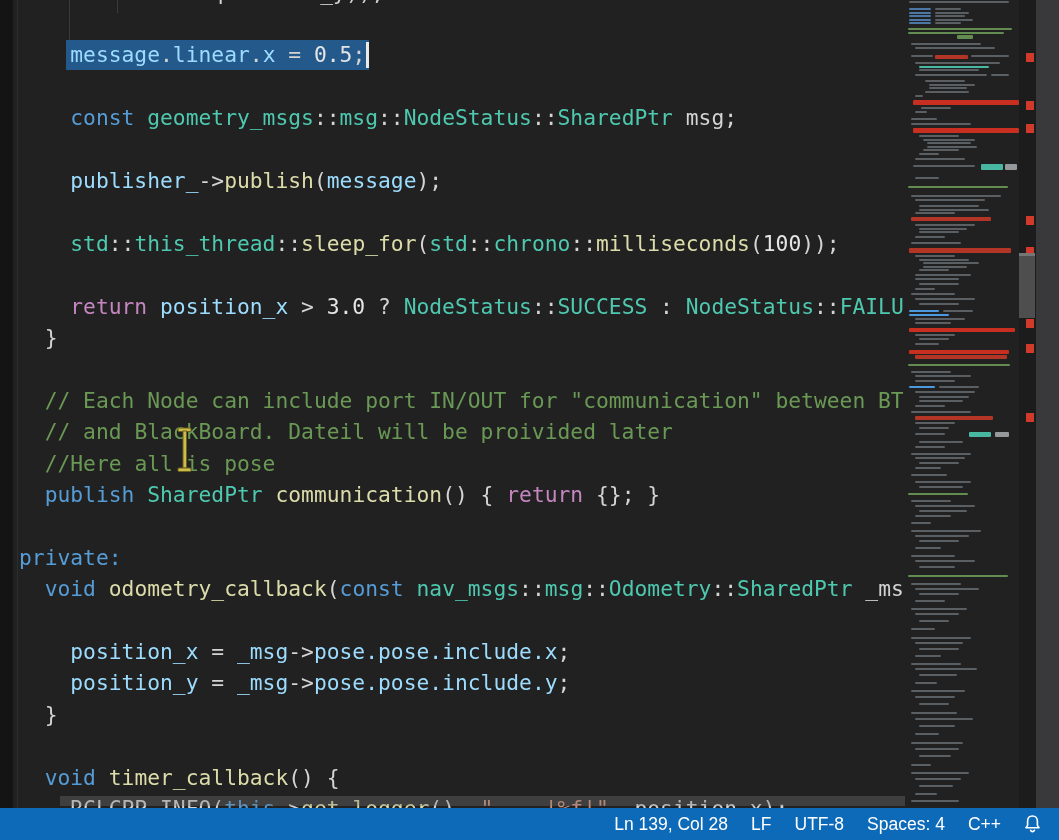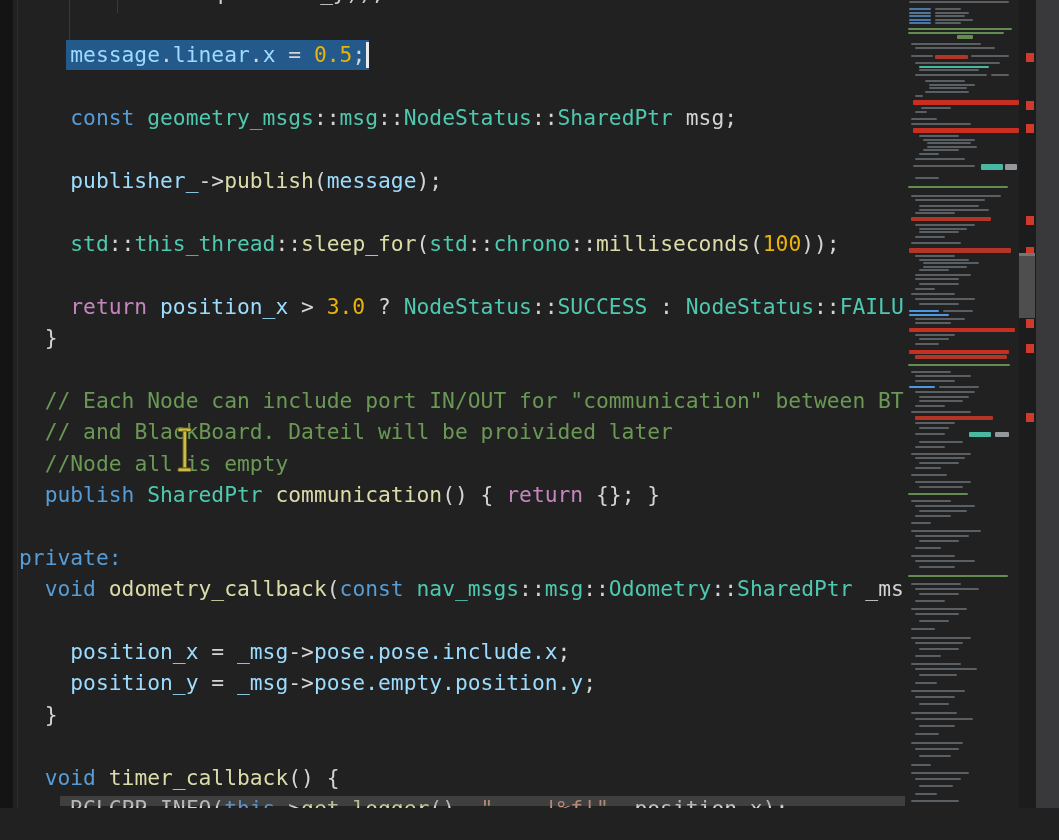--- a/index.html
+++ b/index.html
@@ -5,21 +5,21 @@
   html,body{margin:0;padding:0;background:#1a1a1a;}
   #stage{position:relative;width:1059px;height:840px;overflow:hidden;background:#212121;
          font-family:"DejaVu Sans Mono",monospace;}
   
   #left-strip{position:absolute;left:0;top:0;width:13px;height:808px;background:#141414;}
   #left-border{position:absolute;left:17px;top:0;width:1px;height:808px;background:#2e2e2e;}
   #code-clip{position:absolute;left:0;top:0;width:905px;height:808px;overflow:hidden;}
   .indent-guide{position:absolute;width:1px;background:#3a3a3a;}
   .code-line{position:absolute;height:32px;line-height:31.4px;font-size:21.3px;white-space:pre;}
   .tok-k{color:#569cd6}.tok-c{color:#c586c0}.tok-t{color:#4ec9b0}.tok-f{color:#dcdcaa}
-  .tok-v{color:#9cdcfe}.tok-n{color:#eab308}.tok-m{color:#6a9955}.tok-p{color:#d4d4d4}
+  .tok-v{color:#9cdcfe}.tok-n{color:#e5e5e5}.tok-m{color:#6a9955}.tok-p{color:#d4d4d4}
   .tok-s{color:#ce9178}
   #selection{position:absolute;}
   #text-cursor{position:absolute;width:2.5px;background:#eaeaea;}
   
   #minimap{position:absolute;left:905px;top:0;width:114px;height:808px;overflow:hidden;background:#212121;}
   .mm-row{position:absolute;height:2px;border-radius:1px;}
   #overview-ruler{position:absolute;left:1019px;top:0;width:17px;height:808px;background:#1c1c1c;}
   .ruler-mark{position:absolute;left:7px;width:8px;height:9px;background:#cf3a2b;}
   #scroll-thumb{position:absolute;left:0;width:16px;background:#4e4e4e;border-top:3px solid #757575;}
   #right-strip{position:absolute;left:1036px;top:0;width:23px;height:808px;background:#39393b;}
@@ -55,28 +55,28 @@
         <div class="code-line" style="top: 133.5px; left: 19px;"></div>
         <div class="code-line" style="top: 164.9px; left: 70.28px;"><span class="tok-v">publisher_</span><span class="tok-p">-&gt;</span><span class="tok-f">publish</span><span class="tok-p">(</span><span class="tok-v">message</span><span class="tok-p">);</span></div>
         <div class="code-line" style="top: 196.3px; left: 19px;"></div>
         <div class="code-line" style="top: 227.7px; left: 70.28px;"><span class="tok-t">std</span><span class="tok-p">::</span><span class="tok-t">this_thread</span><span class="tok-p">::</span><span class="tok-f">sleep_for</span><span class="tok-p">(</span><span class="tok-t">std</span><span class="tok-p">::</span><span class="tok-t">chrono</span><span class="tok-p">::</span><span class="tok-f">milliseconds</span><span class="tok-p">(</span><span class="tok-n">100</span><span class="tok-p">));</span></div>
         <div class="code-line" style="top: 259.1px; left: 19px;"></div>
         <div class="code-line" style="top: 290.5px; left: 70.28px;"><span class="tok-c">return</span><span class="tok-p"> </span><span class="tok-v">position_x</span><span class="tok-p"> &gt; </span><span class="tok-n">3.0</span><span class="tok-p"> ? </span><span class="tok-t">NodeStatus</span><span class="tok-p">::</span><span class="tok-t">SUCCESS</span><span class="tok-p"> : </span><span class="tok-t">NodeStatus</span><span class="tok-p">::</span><span class="tok-t">FAILURE;</span></div>
         <div class="code-line" style="top: 321.9px; left: 44.64px;"><span class="tok-p">}</span></div>
         <div class="code-line" style="top: 353.3px; left: 19px;"></div>
         <div class="code-line" style="top: 384.7px; left: 44.64px;"><span class="tok-m">// Each Node can include port IN/OUT for "communication" between BT</span></div>
         <div class="code-line" style="top: 416.1px; left: 44.64px;"><span class="tok-m">// and BlackBoard. Dateil will be proivided later</span></div>
-        <div class="code-line" style="top: 447.5px; left: 44.64px;"><span class="tok-m">//Node all is empty</span></div>
+        <div class="code-line" style="top: 447.5px; left: 44.64px;"><span class="tok-m">//Here all is pose</span></div>
         <div class="code-line" style="top: 478.9px; left: 44.64px;"><span class="tok-k">publish</span><span class="tok-p"> </span><span class="tok-t">SharedPtr</span><span class="tok-p"> </span><span class="tok-f">communication</span><span class="tok-p">() { </span><span class="tok-c">return</span><span class="tok-p"> {}; }</span></div>
         <div class="code-line" style="top: 510.3px; left: 19px;"></div>
         <div class="code-line" style="top: 541.7px; left: 19px;"><span class="tok-k">private:</span></div>
         <div class="code-line" style="top: 573.1px; left: 44.64px;"><span class="tok-k">void</span><span class="tok-p"> </span><span class="tok-f">odometry_callback</span><span class="tok-p">(</span><span class="tok-k">const</span><span class="tok-p"> </span><span class="tok-t">nav_msgs</span><span class="tok-p">::</span><span class="tok-t">msg</span><span class="tok-p">::</span><span class="tok-t">Odometry</span><span class="tok-p">::</span><span class="tok-t">SharedPtr</span><span class="tok-p"> _msg) {</span></div>
         <div class="code-line" style="top: 604.5px; left: 19px;"></div>
         <div class="code-line" style="top: 635.9px; left: 70.28px;"><span class="tok-v">position_x</span><span class="tok-p"> = </span><span class="tok-v">_msg</span><span class="tok-p">-&gt;</span><span class="tok-v">pose.pose.include.x</span><span class="tok-p">;</span></div>
-        <div class="code-line" style="top: 667.3px; left: 70.28px;"><span class="tok-v">position_y</span><span class="tok-p"> = </span><span class="tok-v">_msg</span><span class="tok-p">-&gt;</span><span class="tok-v">pose.empty.position.y</span><span class="tok-p">;</span></div>
+        <div class="code-line" style="top: 667.3px; left: 70.28px;"><span class="tok-v">position_y</span><span class="tok-p"> = </span><span class="tok-v">_msg</span><span class="tok-p">-&gt;</span><span class="tok-v">pose.pose.include.y</span><span class="tok-p">;</span></div>
         <div class="code-line" style="top: 698.7px; left: 44.64px;"><span class="tok-p">}</span></div>
         <div class="code-line" style="top: 730.1px; left: 19px;"></div>
         <div class="code-line" style="top: 761.5px; left: 44.64px;"><span class="tok-k">void</span><span class="tok-p"> </span><span class="tok-f">timer_callback</span><span class="tok-p">() {</span></div>
         <div class="code-line" style="top: 792.9px; left: 70.28px;"><span class="tok-p">RCLCPP_INFO(</span><span class="tok-k">this</span><span class="tok-p">-&gt;</span><span class="tok-f">get_logger</span><span class="tok-p">(), </span><span class="tok-s">"... |%f|"</span><span class="tok-p">, position_x);</span></div>
       </div>
     <div id="text-cursor" style="left: 366px; top: 42px; height: 26px;"></div>
   </div>
 
   <div id="minimap">
       <div class="mm-row" style="top: 1px; left: 4px; width: 100px; background: rgba(158, 170, 180, 0.45);"></div>
@@ -256,13 +256,26 @@
   <div id="mouse-ibeam">
     <svg width="20" height="46" viewBox="0 0 20 46">
       <g fill="#cdbb4a" stroke="#6b611f" stroke-width="1">
         <rect x="2" y="1" width="13" height="3.5" rx="1"></rect>
         <rect x="7" y="4" width="3.5" height="37"></rect>
         <rect x="2" y="41" width="13" height="3.5" rx="1"></rect>
       </g>
     </svg>
   </div>
 
+  <div id="status-bar">
+    <span class="status-item">Ln 139, Col 28</span>
+    <span class="status-item">LF</span>
+    <span class="status-item">UTF-8</span>
+    <span class="status-item">Spaces: 4</span>
+    <span class="status-item">C++</span>
+    <span id="bell">
+      <svg width="17" height="20" viewBox="0 0 17 20" fill="none" stroke="#ffffff" stroke-width="1.6" stroke-linejoin="round" stroke-linecap="round">
+        <path d="M8.5 2 C5.4 2 3.6 4.3 3.6 7.2 L3.6 11.4 L2 13.8 L15 13.8 L13.4 11.4 L13.4 7.2 C13.4 4.3 11.6 2 8.5 2 Z"></path>
+        <path d="M6.6 16.2 a2 2 0 0 0 3.8 0"></path>
+      </svg>
+    </span>
+  </div>
 </div>
 
 </body></html>

